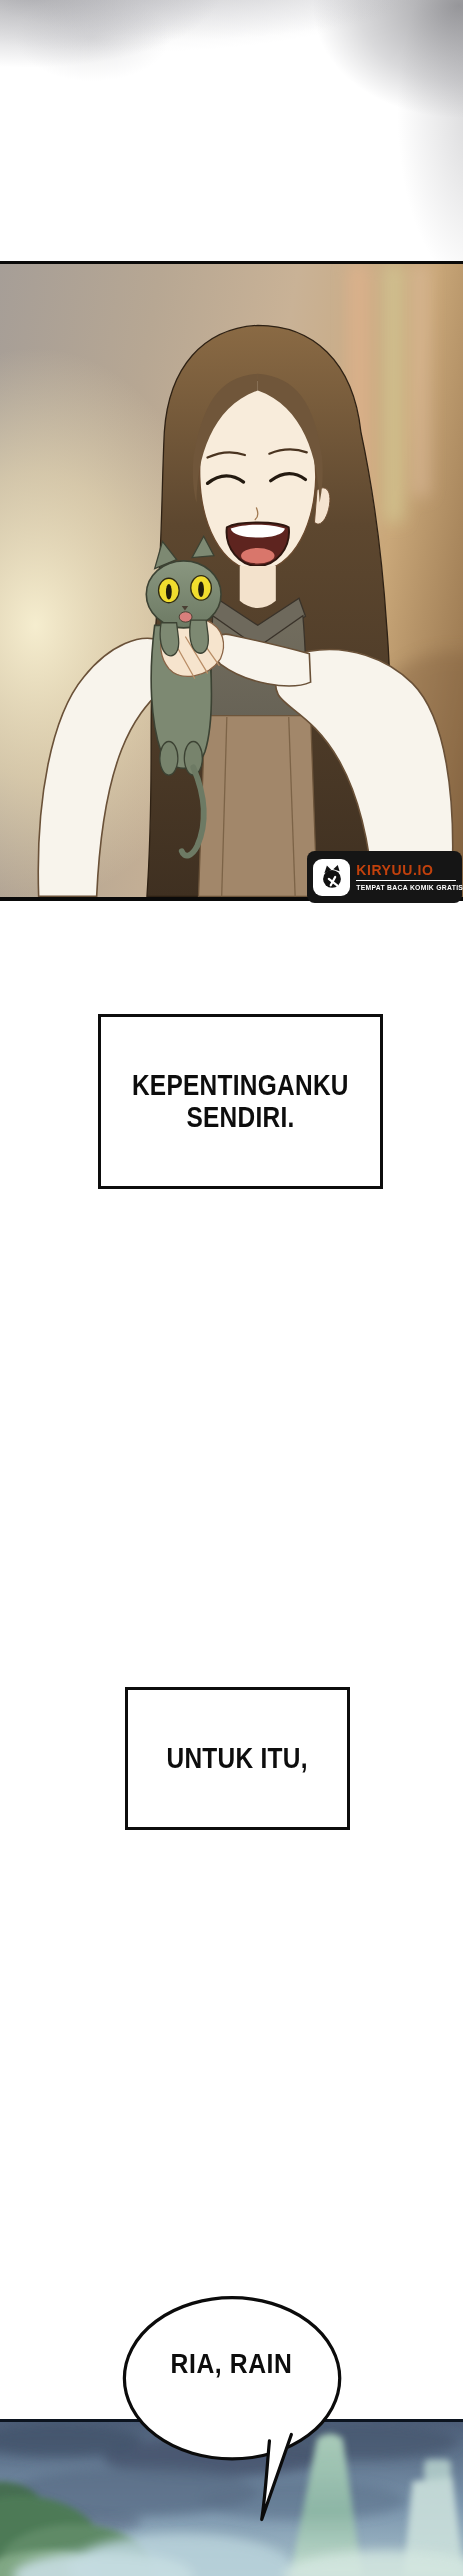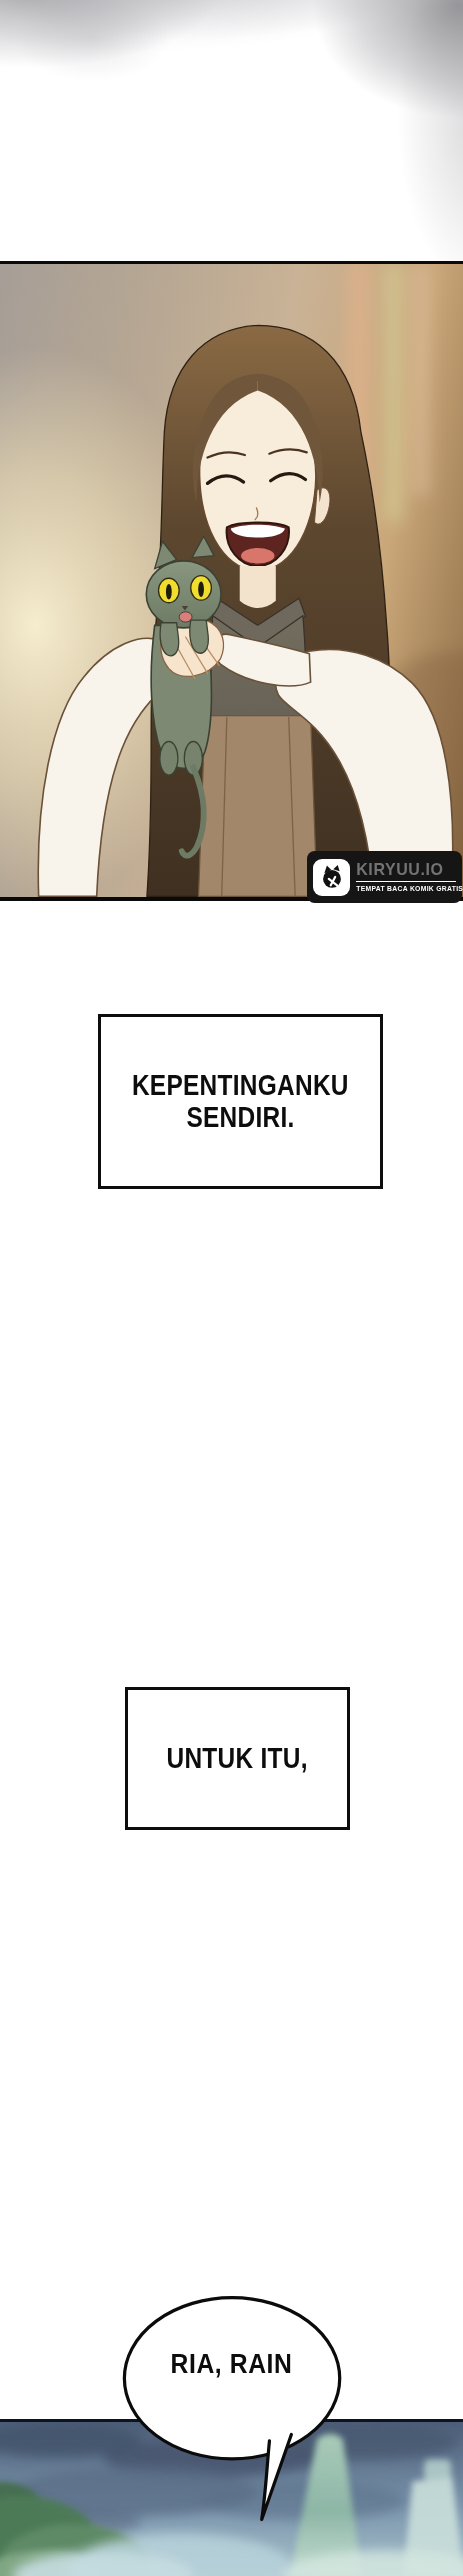--- a/index.html
+++ b/index.html
@@ -18,21 +18,21 @@
   #main-panel{position:absolute;left:0;top:261px;width:464px;height:640px;box-sizing:border-box;
     border-top:3.9px solid #0a0a0a;border-bottom:4.5px solid #0a0a0a;
     background:linear-gradient(100deg,#a69e97 0%,#b7a793 28%,#c9b296 52%,#c9a779 76%,#9a7850 94%,#85643f 100%);}
   #main-panel .art{position:absolute;left:0;top:0;width:100%;height:100%;}
   
   #badge{position:absolute;left:307px;top:848px;width:155px;height:52px;background:#151515;
     border-radius:7.7px;display:flex;align-items:center;box-sizing:border-box;padding:5.2px 6.4px;z-index:5;}
   #badge .logo{width:37px;height:37px;background:#ffffff;border-radius:9px;flex:0 0 auto;
     display:flex;align-items:center;justify-content:center;}
   #badge .col{flex:1;margin-left:5.8px;display:flex;flex-direction:column;justify-content:center;min-width:0;}
-  #badge .title{color:#737373;font-weight:bold;font-size:16px;line-height:1;letter-spacing:0.6px;
+  #badge .title{color:#c2410c;font-weight:bold;font-size:14px;line-height:1;letter-spacing:0.6px;
     transform:scale(1,1.05);transform-origin:left center;white-space:nowrap;}
   #badge .rule{height:1.3px;background:#ffffff;margin:3.2px 0 2.6px 0;border:0;}
   #badge .tagline{color:#ffffff;font-weight:bold;font-size:6.8px;letter-spacing:0.3px;white-space:nowrap;
     transform:scale(1,1.1);transform-origin:left center;}
   
   .caption-box{position:absolute;background:#ffffff;border:3.2px solid #0d0d0d;box-sizing:border-box;
     display:flex;flex-direction:column;align-items:center;justify-content:center;z-index:2;}
   #caption-1{left:98px;top:1014px;width:285px;height:175px;text-align:center;}
   #caption-2{left:125px;top:1673px;width:225px;height:143px;margin-top:14px;}
   .caption-line{font-weight:bold;font-size:26px;line-height:1.22;color:#0d0d0d;letter-spacing:0.3px;

